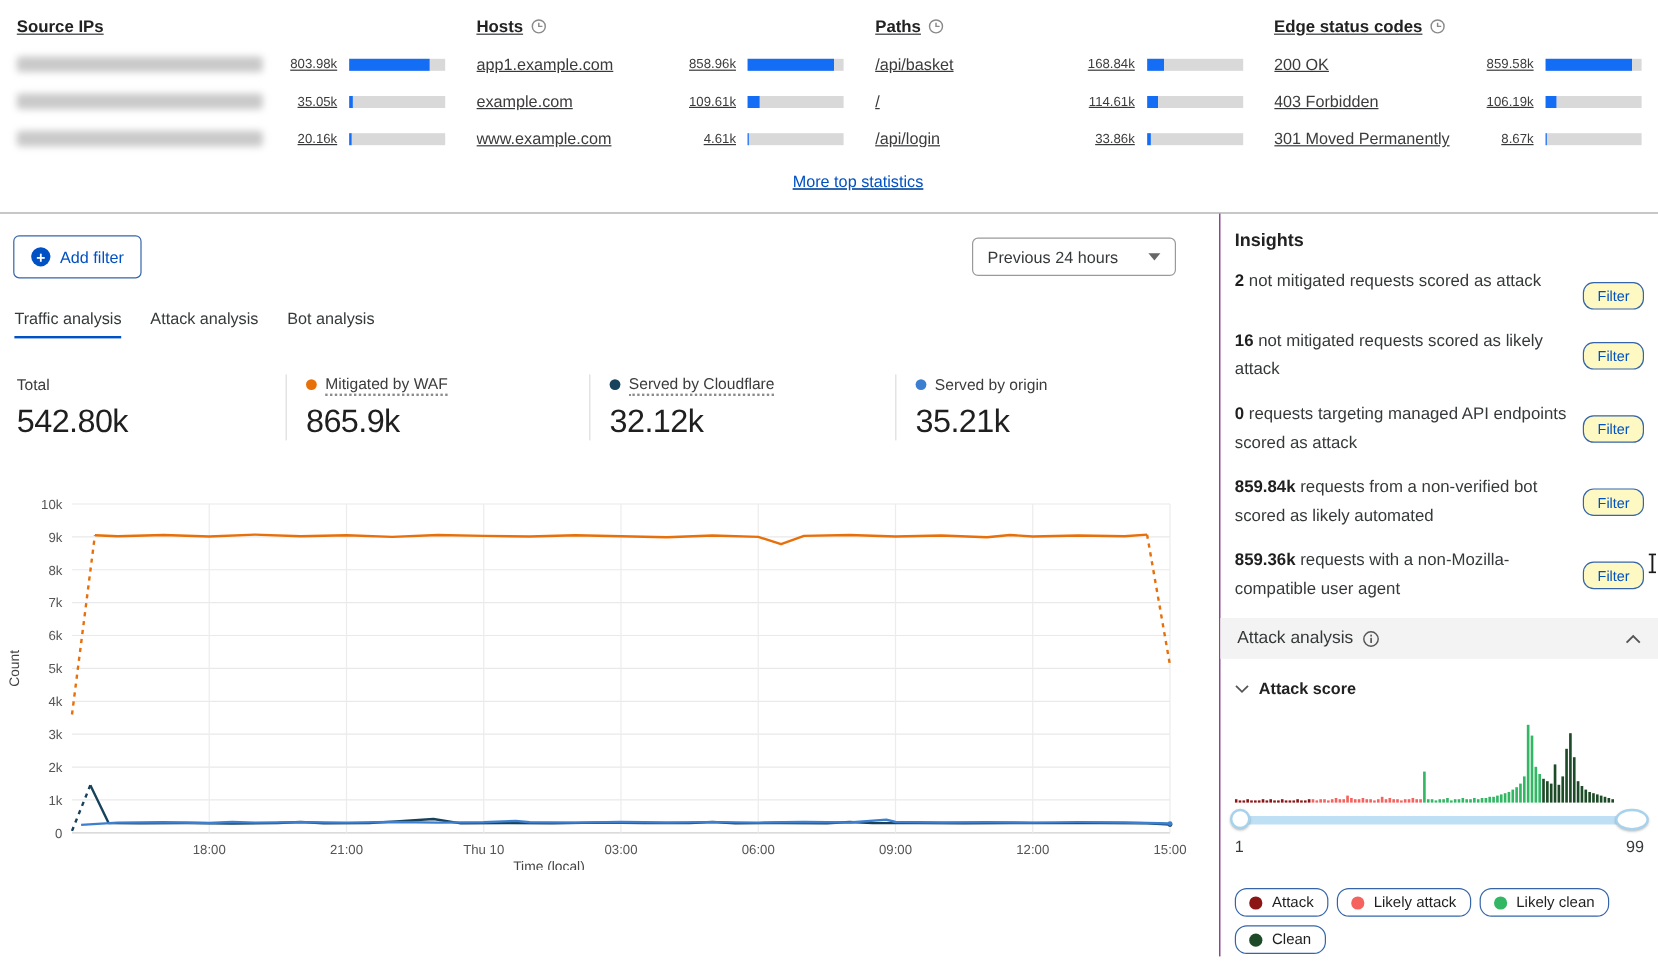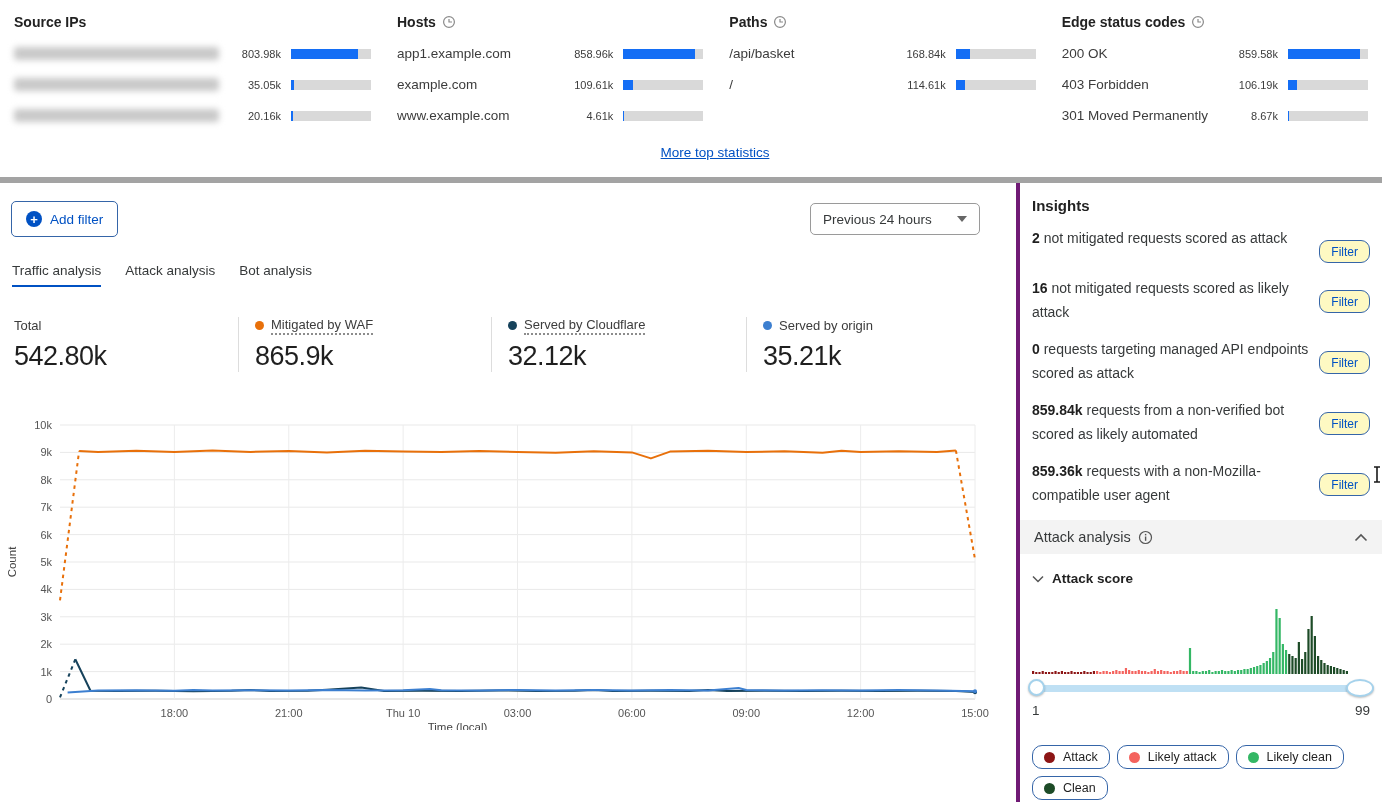--- a/index.html
+++ b/index.html
@@ -1,37 +1,37 @@
 <!DOCTYPE html>
 <html><head>
 <meta charset="utf-8">
 <style>
   * { box-sizing: border-box; margin: 0; padding: 0; }
   html,body { width:1382px; height:810px; overflow:hidden; background:#fff;
     font-family:"Liberation Sans", sans-serif; color:#36393a; }
 
   
-  .topstats-wrap { border-bottom:6px solid #a3a3a3; }
+  .topstats-wrap { border-bottom:1px solid #a3a3a3;text-decoration:underline; }
   .topstats { display:grid; grid-template-columns:repeat(4,1fr); column-gap:26px;
     padding:14px 14px 0 14px; }
   .ts-head { display:flex; align-items:center; gap:6px; margin-bottom:16px; }
   .ts-title { font-size:14px; font-weight:700; color:#222; }
   .ts-row { display:flex; align-items:center; margin-bottom:16px; height:15px; }
   .ts-label { flex:1; font-size:13.5px; color:#3c3c3c; white-space:nowrap; overflow:hidden; }
   .ts-blur { width:205px; height:13px; border-radius:3px; background:#c9c9c9; filter:blur(3px); }
   .ts-value { width:62px; text-align:right; font-size:11px; color:#3c3c3c; margin-right:10px; }
   .ts-bar { width:80px; height:10px; background:#d9d9d9; position:relative; flex:none; }
   .ts-fill { position:absolute; left:0; top:0; bottom:0; background:#146EF5; }
   .more-link-row { text-align:center; padding:4px 0 16px 0;margin-left:48px; }
   .more-link { font-size:13.5px; color:#0051c3; text-decoration:underline; cursor:pointer; }
 
   
   .main { display:flex; height:619px; }
   .left { width:1041px; position:relative; }
-  .right { width:411px; border-left:4px solid #701a75; padding:14px 12px 0 12px; position:relative; }
+  .right { width:411px; border-left:1px solid #701a75; padding:14px 12px 0 12px; position:relative; }
 
   
   .toolbar { display:flex; justify-content:space-between; align-items:center; padding:18px 36px 0 11px; }
   .btn-addfilter { display:flex; align-items:center; gap:8px; height:36px; padding:0 14px;
     border:1px solid #3565a8; border-radius:5px; background:#fff; color:#0051c3;
     font-size:13.5px; font-family:inherit; cursor:pointer; }
   .plus-circle { width:16px; height:16px; border-radius:50%; background:#0051c3; color:#fff;
     display:flex; align-items:center; justify-content:center; font-size:13px; line-height:1; font-weight:700; }
   .dropdown { display:flex; align-items:center; justify-content:space-between; width:170px; height:32px;
     border:1px solid #9a9a9a; border-radius:5px; background:#fff; padding:0 12px; font-size:13.5px;
@@ -157,20 +157,27 @@
           <div class="ts-value">168.84k</div>
           <div class="ts-bar">
             <div class="ts-fill" style="width: 18%;"></div>
           </div>
         </div>
         <div class="ts-row">
           <div class="ts-label">/</div>
           <div class="ts-value">114.61k</div>
           <div class="ts-bar">
             <div class="ts-fill" style="width: 12.3%;"></div>
+          </div>
+        </div>
+        <div class="ts-row">
+          <div class="ts-label">/api/login</div>
+          <div class="ts-value">33.86k</div>
+          <div class="ts-bar">
+            <div class="ts-fill" style="width: 3.8%;"></div>
           </div>
         </div>
       </div>
       <div class="ts-col">
         <div class="ts-head">
           <span class="ts-title">Edge status codes</span>
           <svg width="14" height="14" viewBox="0 0 14 14">
             <circle cx="7" cy="7" r="5.4" fill="none" stroke="#8a8a8a" stroke-width="1.2"></circle>
             <path d="M7 4 V7 H10" fill="none" stroke="#8a8a8a" stroke-width="1.2"></path>
           </svg>

